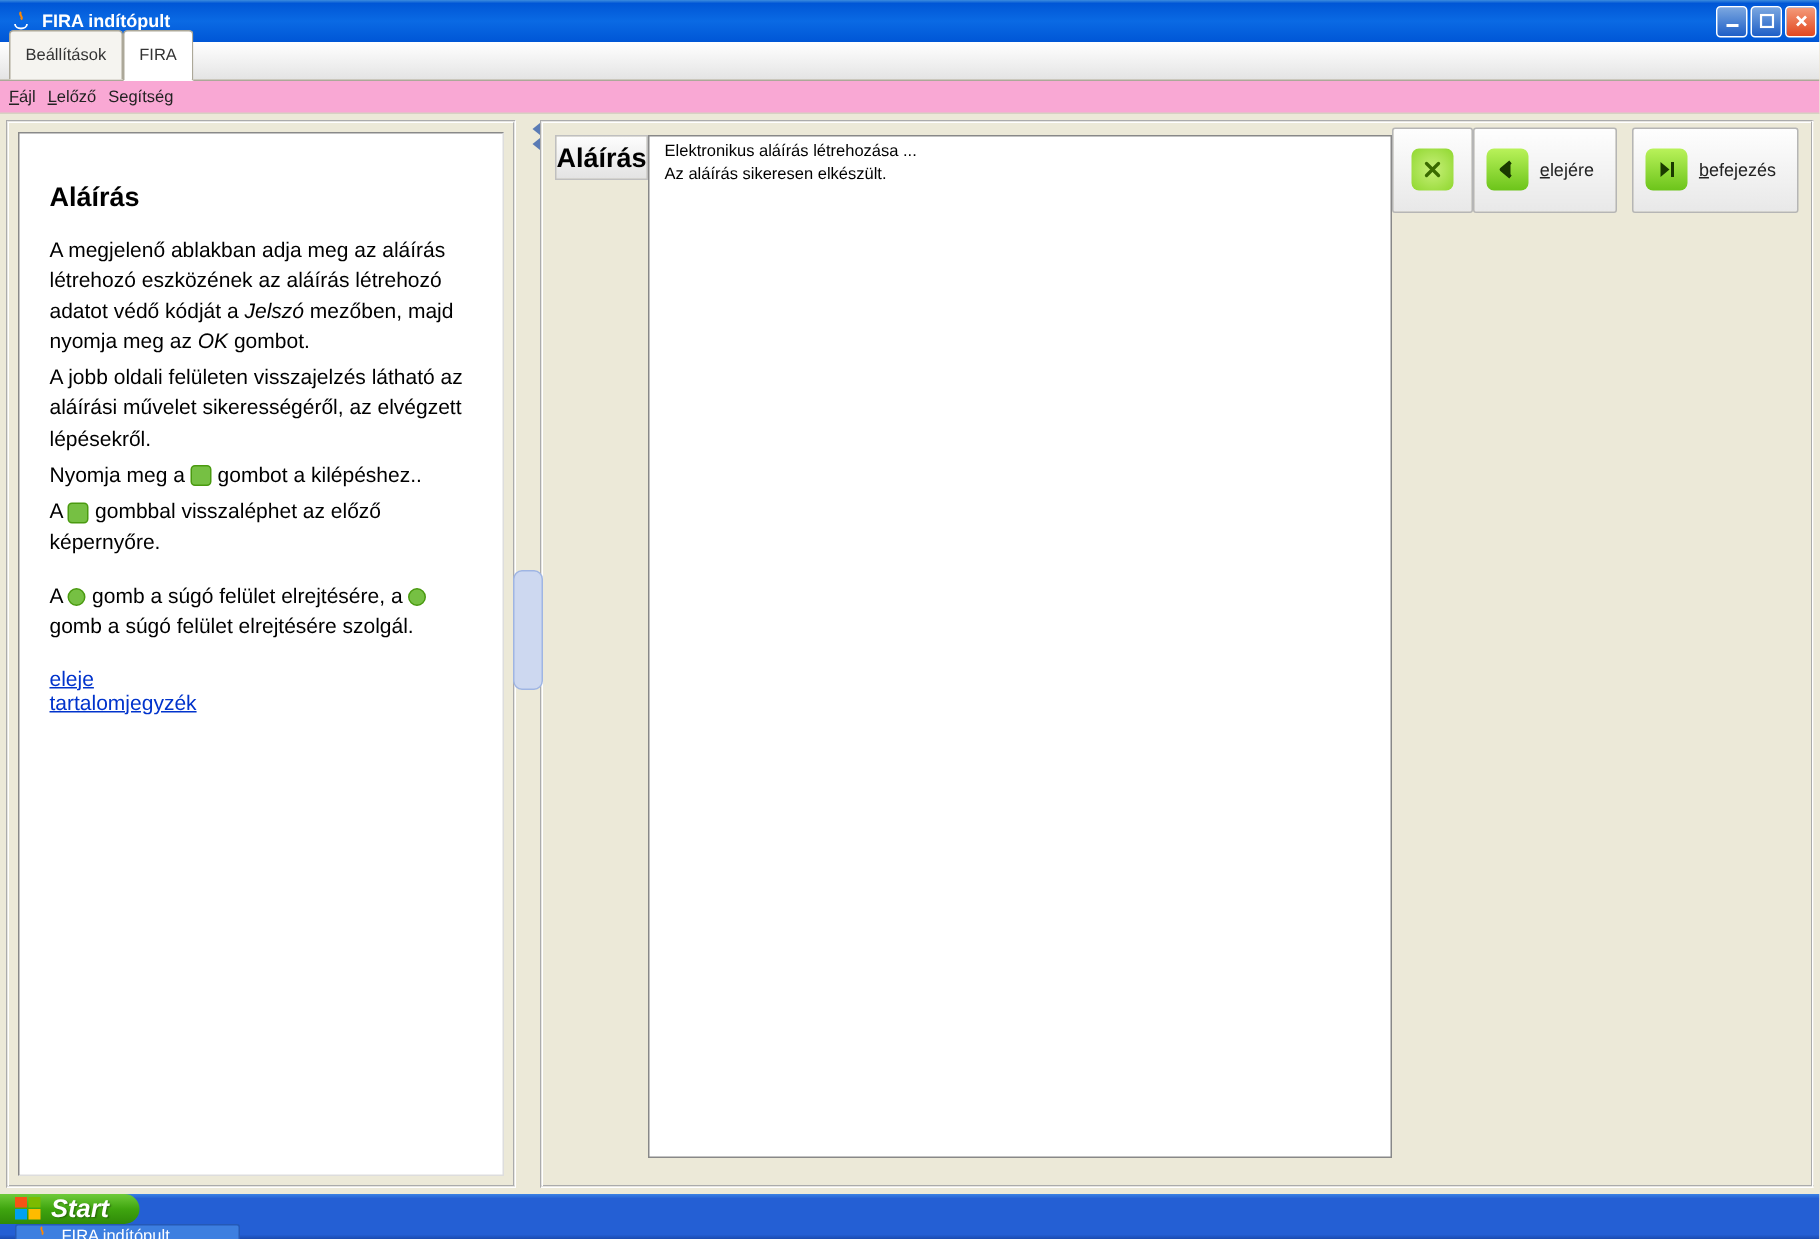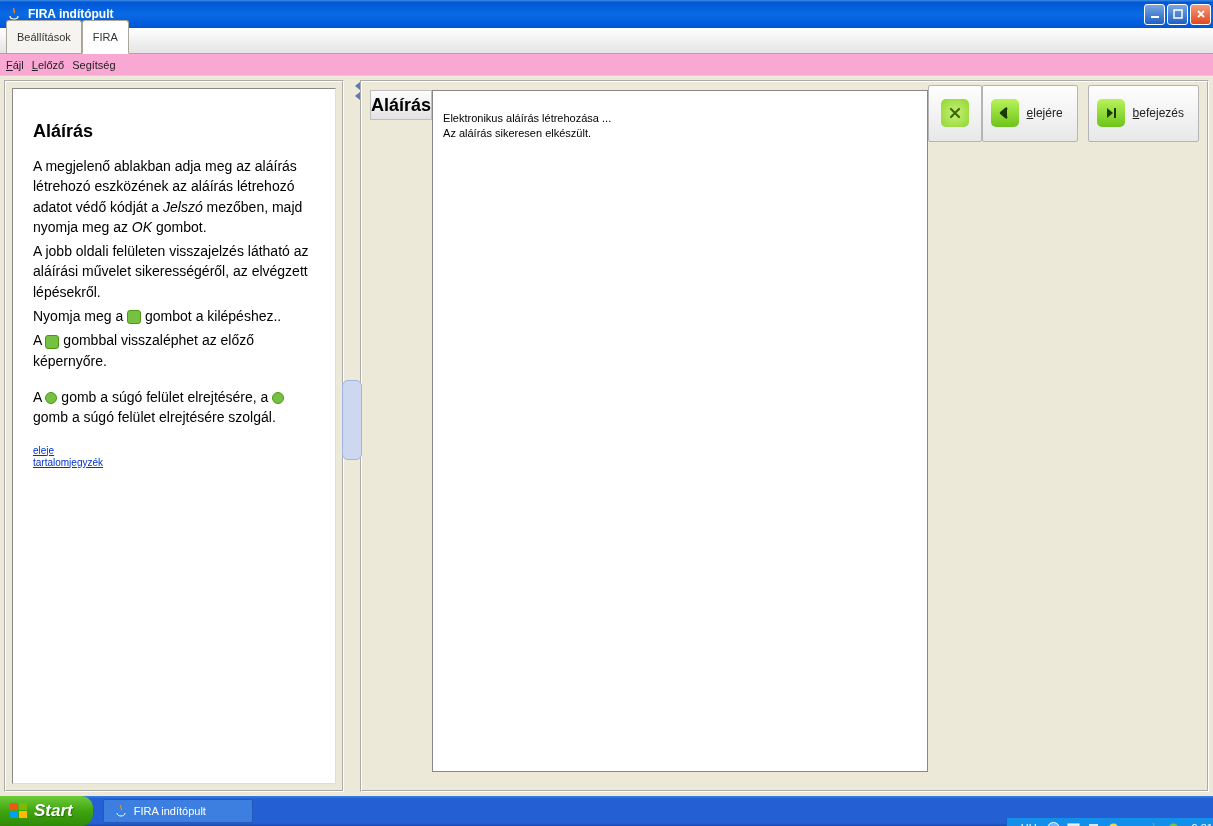--- a/index.html
+++ b/index.html
@@ -29,43 +29,43 @@
 .right-panel { flex: 1; padding: 8px; }
 
 .splitter { width: 8px; display: flex; flex-direction: column; align-items: center; justify-content: flex-start; position: relative; }
 .splitter .handle { position: absolute; top: 300px; width: 20px; height: 80px; background: #cdd8f0; border: 1px solid #9fb5e3; border-radius: 6px; right: -6px; }
 .splitter .tri1, .splitter .tri2 { position: absolute; right: -4px; top: 2px; width: 0; height: 0; border-top: 4px solid transparent; border-bottom: 4px solid transparent; border-right: 5px solid #5a7bb5; }
 .splitter .tri2 { top: 12px; }
 
 .help-scroll { background: #fff; flex: 1; padding: 12px 14px 12px 20px; overflow-y: scroll; border: 1px inset #ddd; position: relative; }
 .help-scroll h2 { font-size: 18px; font-weight: bold; margin: 20px 0 14px 0; }
 .help-scroll p { font-size: 14px; line-height: 1.45; margin-bottom: 4px; color: #000; }
-.help-scroll a { color: #0033cc; text-decoration: underline; display: inline-block; font-size: 10px; }
+.help-scroll a { color: #0033cc; text-decoration: underline; display: inline-block; font-size: 14px; }
 
 .inline-icon { display: inline-block; width: 14px; height: 14px; vertical-align: middle; border-radius: 3px; }
 .ic-green-end { background: #76c043; border: 1px solid #4a9a10; }
 .ic-green-back { background: #76c043; border: 1px solid #4a9a10; }
 .ic-green-l { background: #76c043; border: 1px solid #4a9a10; border-radius: 50%; width:12px; height:12px; }
 .ic-green-r { background: #76c043; border: 1px solid #4a9a10; border-radius: 50%; width:12px; height:12px; }
 
 .main-header { height: 30px; background: linear-gradient(#fdfdfd, #e3e3e3); border: 1px solid #bfbfbf; display: flex; align-items: center; justify-content: center; font-size: 18px; font-weight: bold; margin-bottom: 6px; }
 
-.log-area { flex: 1; background: #fff; border: 1px solid #888; margin-bottom: 10px; padding: 20px 10px; font-size: 11px; line-height: 1.4; }
+.log-area { flex: 1; background: #fff; border: 1px solid #888; margin-bottom: 10px; padding: 3px 10px; font-size: 11px; line-height: 1.4; }
 
 .button-row { height: 46px; display: flex; align-items: center; }
 .btn { height: 57px; border: 1px solid #b5b5b5; border-radius: 2px; background: linear-gradient(#fefefe, #e8e8e8); display: flex; align-items: center; padding: 0 14px 0 8px; gap: 8px; font-size: 12px; color: #222; }
 .btn .ic { width: 28px; height: 28px; border-radius: 5px; display: inline-flex; align-items: center; justify-content: center; }
 .ic-cancel { background: radial-gradient(#c8f07a, #8fd72e); }
 .ic-cancel svg { width:14px;height:14px; }
 .ic-back { background: linear-gradient(#b9f25a, #6cc41a); }
 .ic-finish { background: linear-gradient(#b9f25a, #6cc41a); }
 .btn-cancel { width: 54px; padding: 0; justify-content: center; }
 .button-spacer { flex: 1; }
 
-.taskbar { height: 30px; background: linear-gradient(#3a82e4, #245fd4 10%, #245fd4 90%, #1b4bb0); display: flex; align-items: center; color: #fff; }
+.taskbar { height: 30px; background: linear-gradient(#3a82e4, #245fd4 10%, #245fd4 90%, #1b4bb0); display: flex; align-items: flex-start; color: #fff; flex-direction: column; }
 .start-btn { height: 30px; padding: 0 20px 0 10px; background: linear-gradient(180deg, #6fcb3a 0%, #3fa50f 50%, #2f8a08 100%); border-radius: 0 12px 12px 0; display: flex; align-items: center; gap: 6px; font-style: italic; font-weight: bold; font-size: 17px; text-shadow: 1px 1px 1px rgba(0,0,0,.3); }
 .start-btn .win-flag { width: 18px; height: 16px; display: inline-block; }
 .task-item { margin-left: 10px; height: 24px; background: #3d7fe0; border: 1px solid #2559b6; padding: 0 10px; display: flex; align-items: center; gap: 6px; font-size: 11px; border-radius: 2px; min-width: 150px; }
 .task-item .small-java { width: 14px; height: 14px; }
 .task-spacer { flex: 1; }
 .tray { background: #1290e9; height: 20px; display: flex; align-items: center; padding: 0 0 0 14px; gap: 5px; font-size: 11px; border-left: 1px solid #0f62c1; margin-top: 34px; }
 .tray .lang { margin-right: 4px; font-size: 11px; }
 .tray .tray-icon { width: 15px; height: 15px; display: inline-block; }
 .tray .clock { margin-left: 6px; }
 

